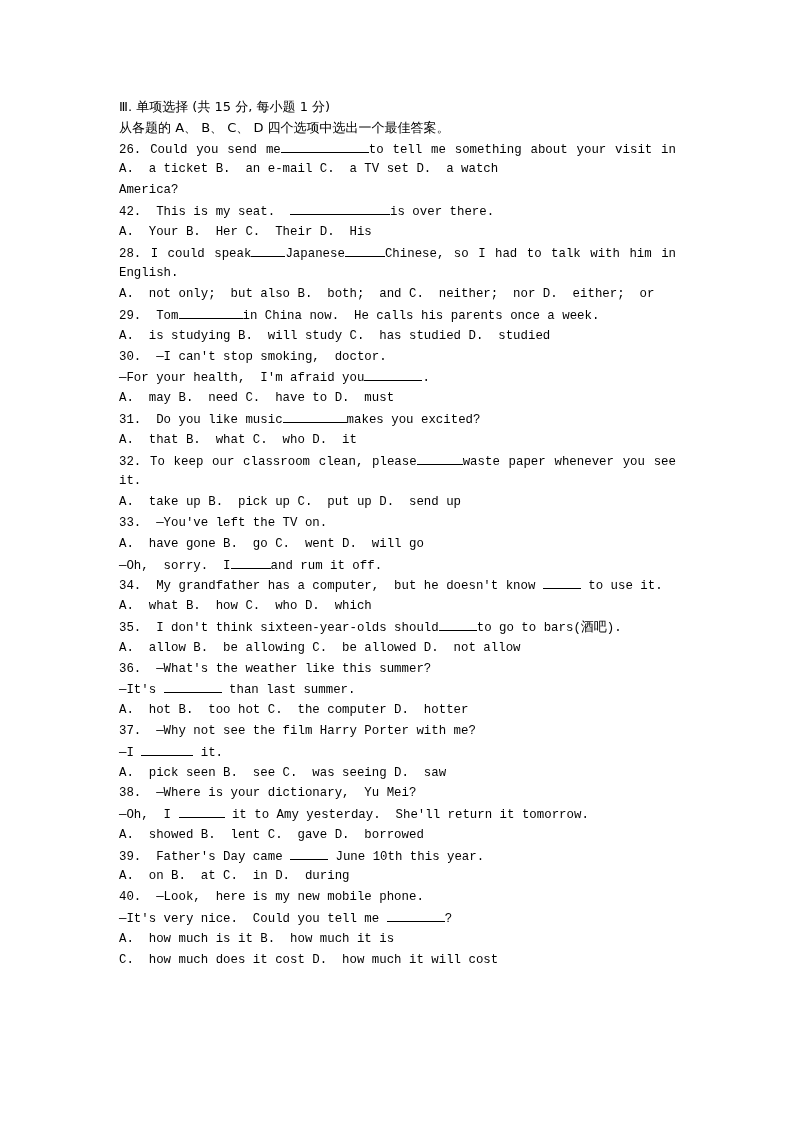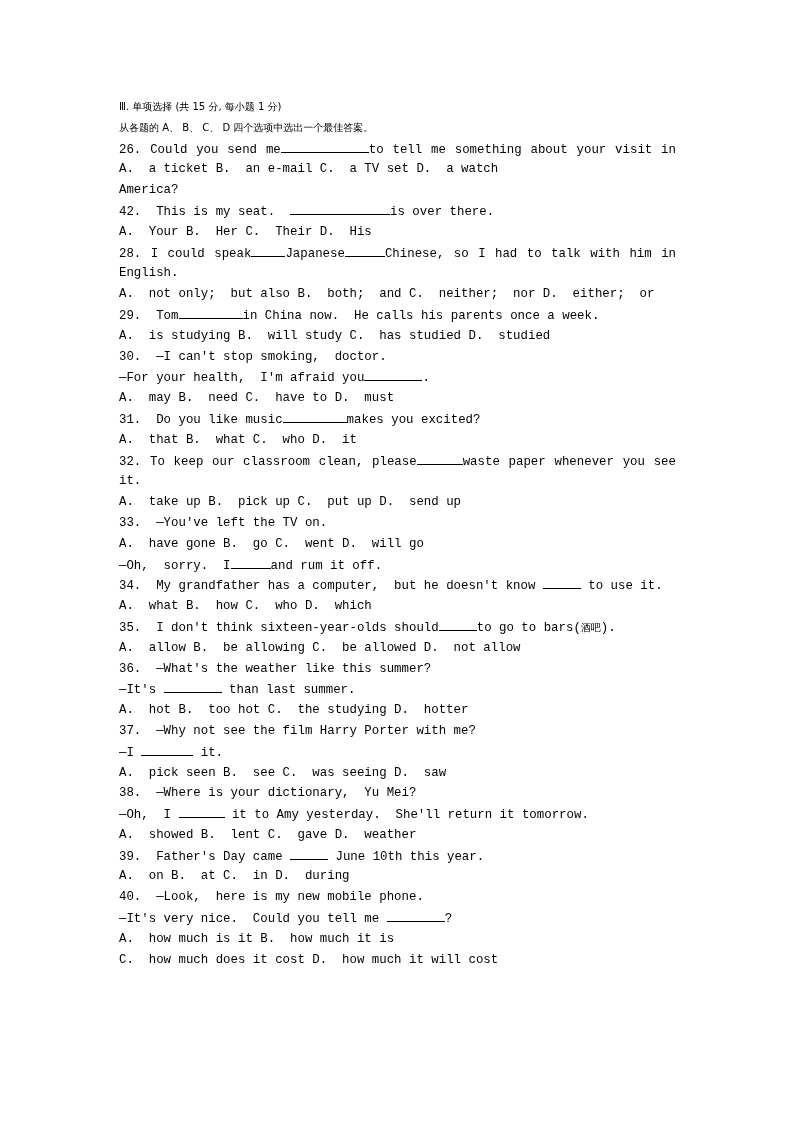--- a/index.html
+++ b/index.html
@@ -4,21 +4,21 @@
 <style>
   html, body { margin: 0; padding: 0; background: #ffffff; }
   body { width: 794px; height: 1123px; position: relative; overflow: hidden; }
   .page {
     position: absolute; left: 119px; top: 97px; width: 557px;
     font-family: "Liberation Mono", "DejaVu Sans Mono", monospace;
     font-size: 12.4px; color: #000; line-height: 20.8px;
   }
   .line { height: 20.8px; white-space: pre; overflow: visible; }
   .line.just { text-align: justify; text-align-last: justify; white-space: normal; }
-  .cjk { font-family: "DejaVu Sans", sans-serif; font-size: 10px; }
+  .cjk { font-family: "DejaVu Sans", sans-serif; font-size: 13px; }
   .blank { display: inline-block; border-bottom: 1px solid #000; height: 13px; vertical-align: baseline; }
 </style>
 </head>
 <body>
 
 <div class="page">
   <div class="line"><span class="cjk">Ⅲ. 单项选择 (共 15 分, 每小题 1 分)</span></div>
   <div class="line"><span class="cjk">从各题的 A、 B、 C、 D 四个选项中选出一个最佳答案。</span></div>
 
   <div class="line just"><span>26.  Could you send me</span><span class="blank" style="width:88px"></span><span>to tell me something about your visit in</span></div>
@@ -51,29 +51,29 @@
   <div class="line"><span>—Oh,  sorry.  I</span><span class="blank" style="width:40px"></span><span>and rum it off.</span></div>
 
   <div class="line"><span>34.  My grandfather has a computer,  but he doesn't know </span><span class="blank" style="width:38px"></span><span> to use it.</span></div>
   <div class="line">A.  what B.  how C.  who D.  which</div>
 
   <div class="line"><span>35.  I don't think sixteen-year-olds should</span><span class="blank" style="width:38px"></span><span>to go to bars(</span><span class="cjk">酒吧</span><span>).</span></div>
   <div class="line">A.  allow B.  be allowing C.  be allowed D.  not allow</div>
 
   <div class="line">36.  —What's the weather like this summer?</div>
   <div class="line"><span>—It's </span><span class="blank" style="width:58px"></span><span> than last summer.</span></div>
-  <div class="line">A.  hot B.  too hot C.  the studying D.  hotter</div>
+  <div class="line">A.  hot B.  too hot C.  the computer D.  hotter</div>
 
   <div class="line">37.  —Why not see the film Harry Porter with me?</div>
   <div class="line"><span>—I </span><span class="blank" style="width:52px"></span><span> it.</span></div>
   <div class="line">A.  pick seen B.  see C.  was seeing D.  saw</div>
 
   <div class="line">38.  —Where is your dictionary,  Yu Mei?</div>
   <div class="line"><span>—Oh,  I </span><span class="blank" style="width:46px"></span><span> it to Amy yesterday.  She'll return it tomorrow.</span></div>
-  <div class="line">A.  showed B.  lent C.  gave D.  weather</div>
+  <div class="line">A.  showed B.  lent C.  gave D.  borrowed</div>
 
   <div class="line"><span>39.  Father's Day came </span><span class="blank" style="width:38px"></span><span> June 10th this year.</span></div>
   <div class="line">A.  on B.  at C.  in D.  during</div>
 
   <div class="line">40.  —Look,  here is my new mobile phone.</div>
   <div class="line"><span>—It's very nice.  Could you tell me </span><span class="blank" style="width:58px"></span><span>?</span></div>
   <div class="line">A.  how much is it B.  how much it is</div>
   <div class="line">C.  how much does it cost D.  how much it will cost</div>
 
 </div>

